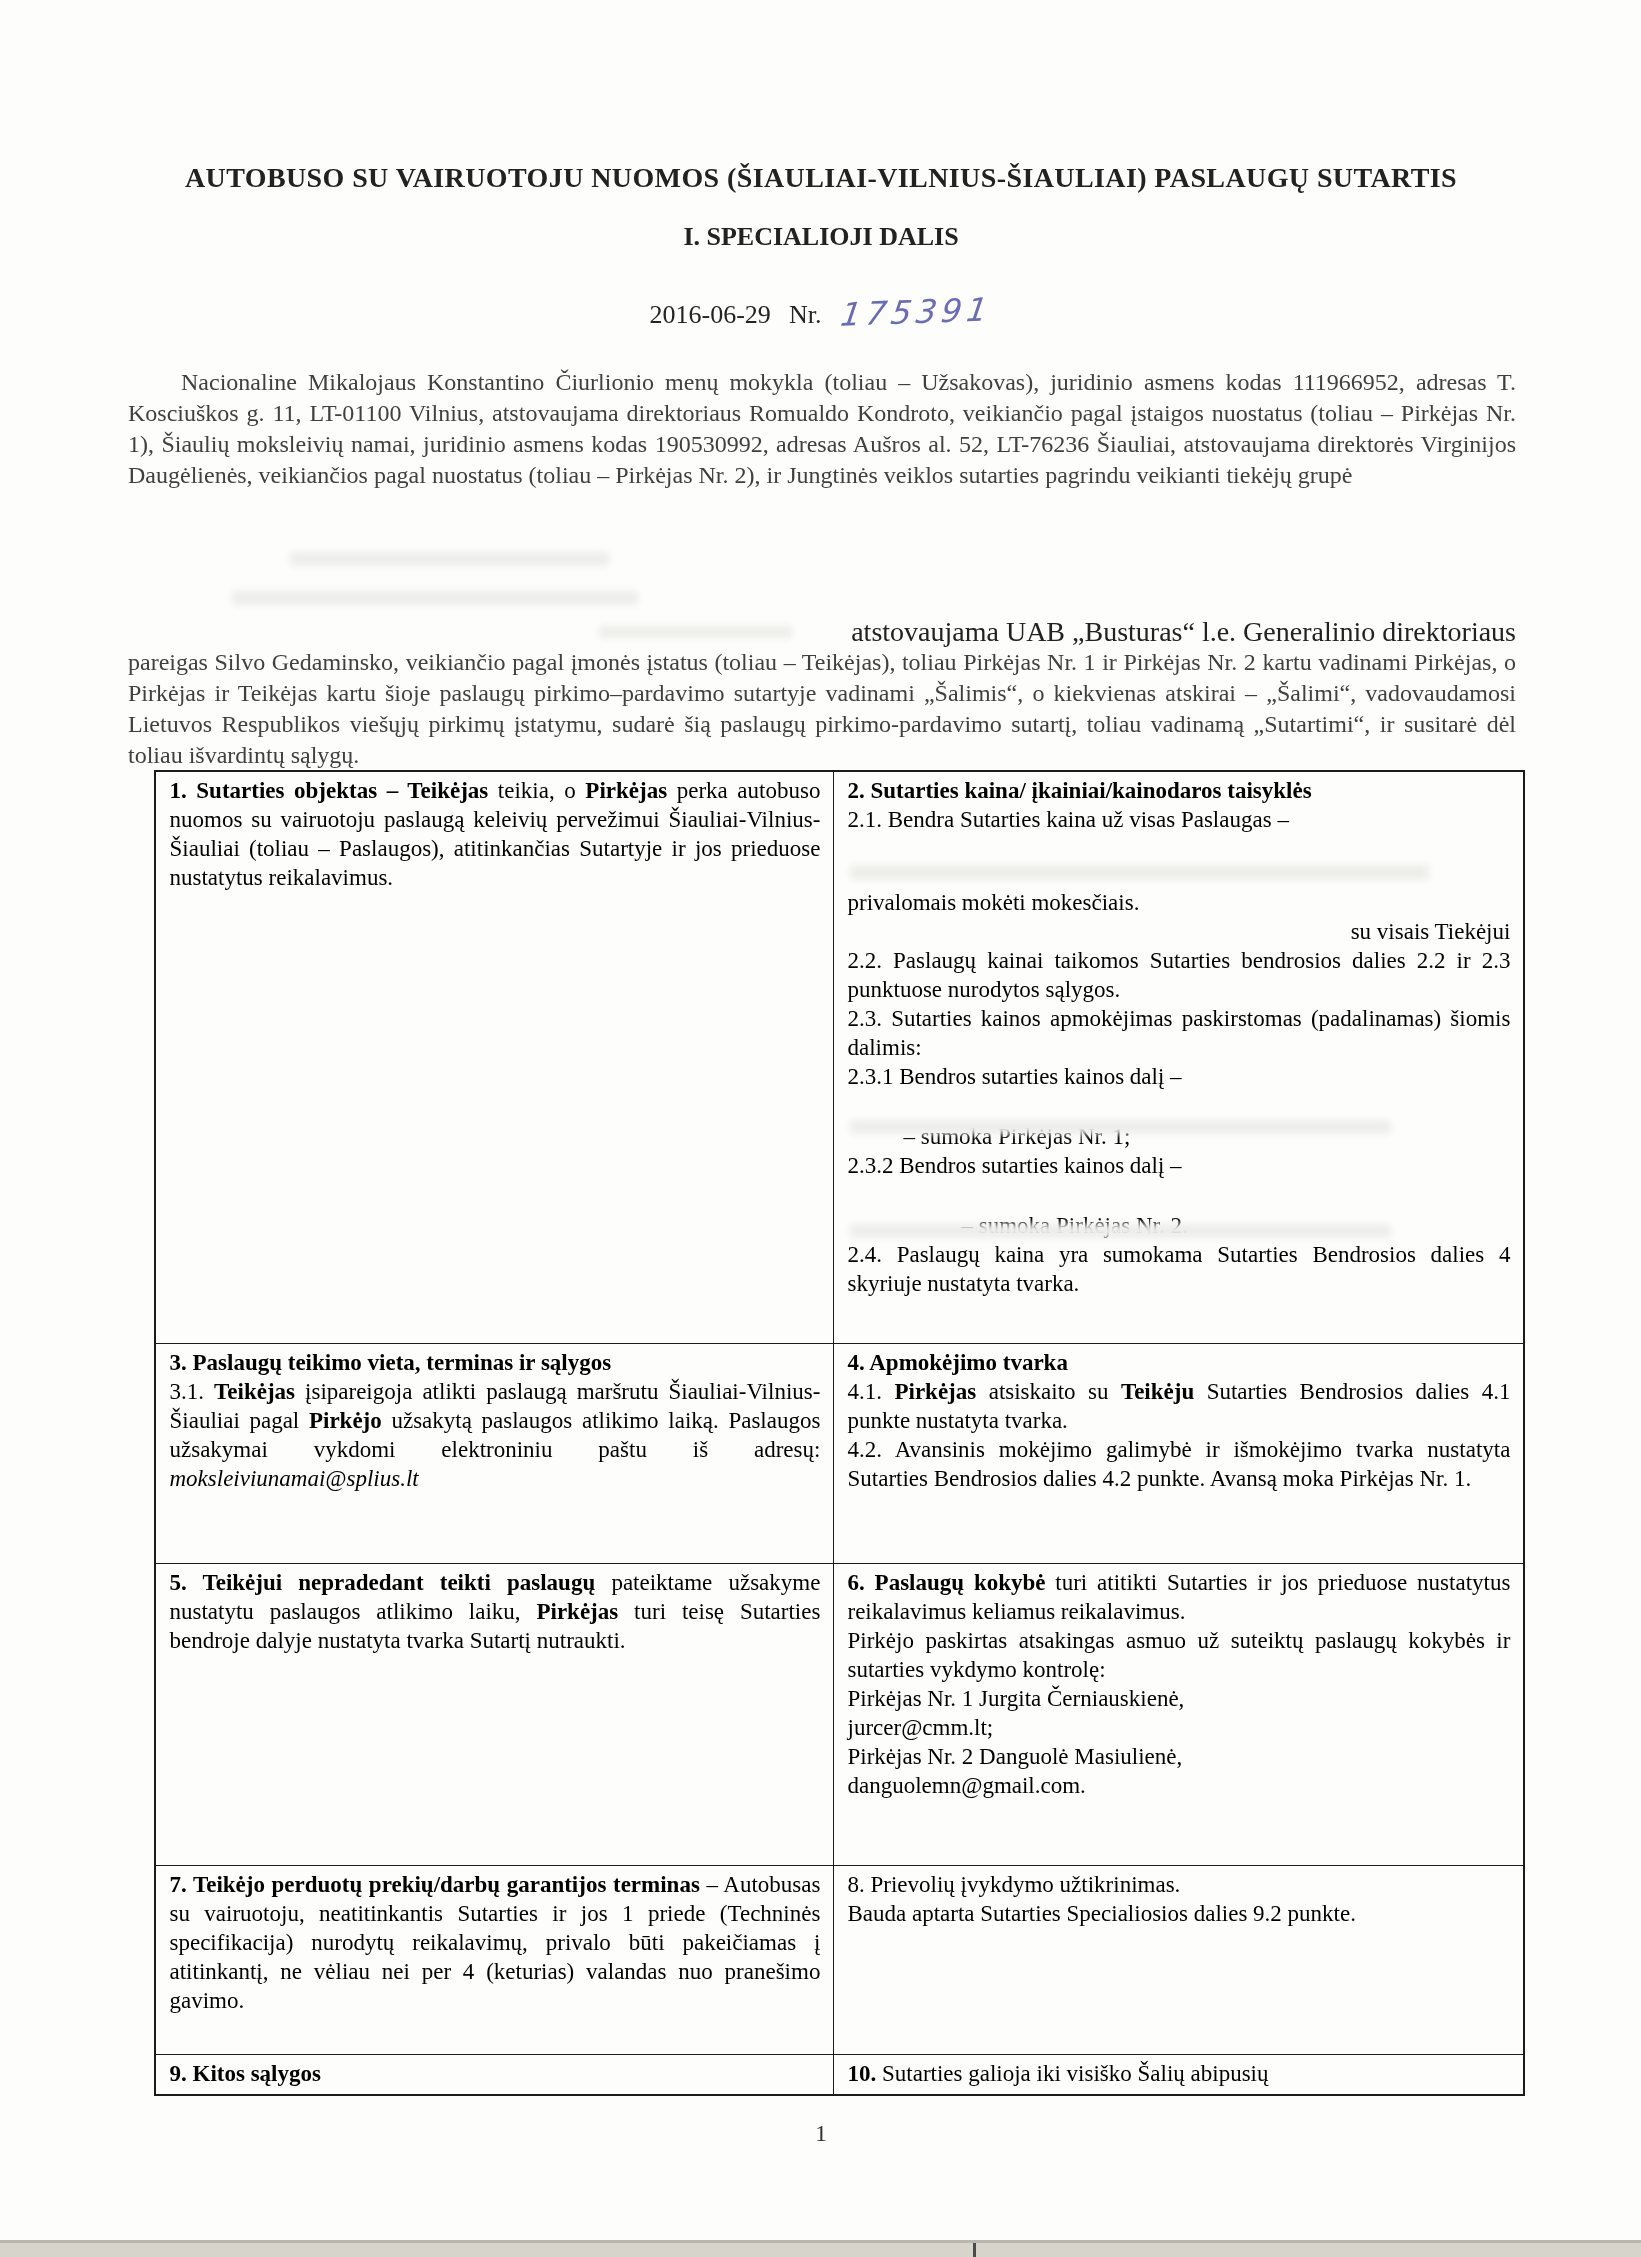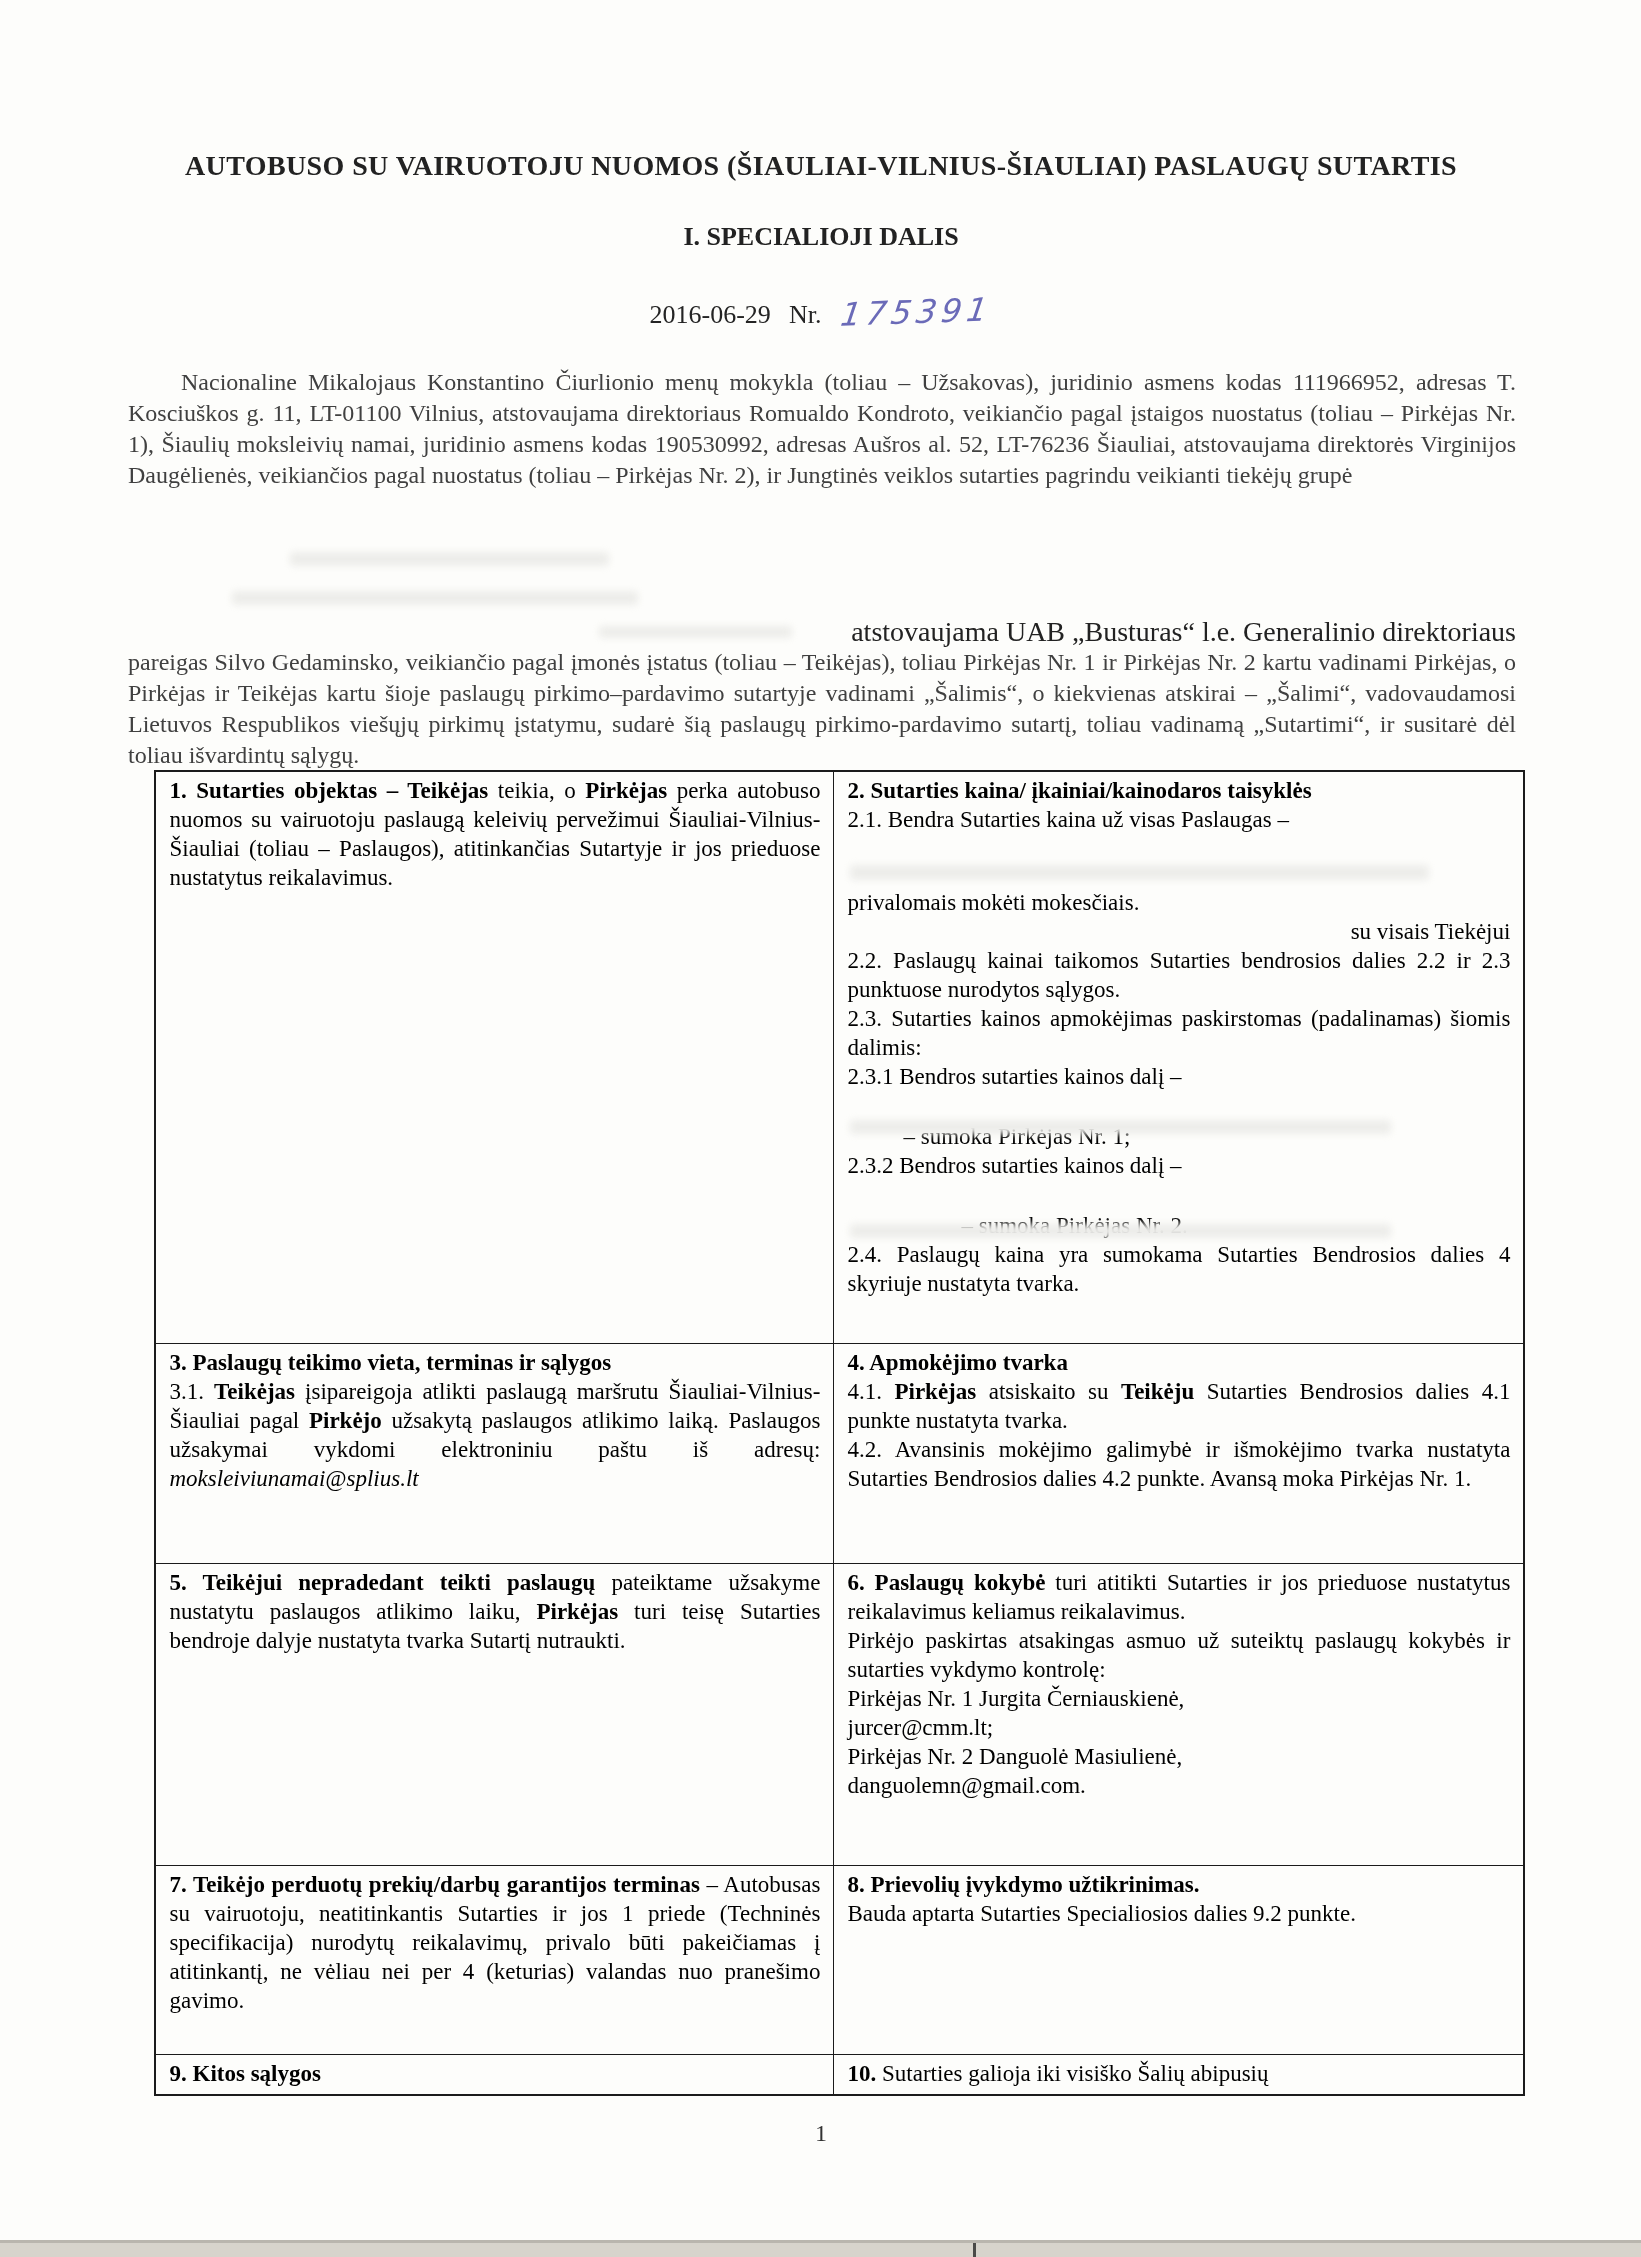--- a/index.html
+++ b/index.html
@@ -6,21 +6,21 @@
   .page {
     position:relative;
     width:1641px; height:2257px;
     margin:0 auto;
     background:#fdfdfb;
     font-family:"Liberation Serif","DejaVu Serif",serif;
     color:#1d1d1d;
     overflow:hidden;
   }
   .doc-title {
-    position:absolute; top:150px; left:68px; width:1506px;
+    position:absolute; top:162px; left:68px; width:1506px;
     text-align:center; font-weight:bold; font-size:28px; letter-spacing:0.4px;
     color:#222;
   }
   .doc-subtitle {
     position:absolute; top:222px; left:68px; width:1506px;
     text-align:center; font-weight:bold; font-size:26px; color:#222;
   }
   .date-line {
     position:absolute; top:293px; left:68px; width:1506px;
     text-align:center; font-size:26px; color:#242424;
@@ -149,21 +149,21 @@
         <div class="tblock"><span>Pirkėjas Nr. 1 Jurgita Černiauskienė,</span></div>
         <div class="tblock"><span>jurcer@cmm.lt;</span></div>
         <div class="tblock"><span>Pirkėjas Nr. 2 Danguolė Masiulienė,</span></div>
         <div class="tblock"><span>danguolemn@gmail.com.</span></div>
       </div>
 
     <div class="cell col-l">
         <div class="tblock"><span style="font-weight: bold;">7. Teikėjo perduotų prekių/darbų garantijos terminas </span><span>– Autobusas su vairuotoju, neatitinkantis Sutarties ir jos 1 priede (Techninės specifikacija) nurodytų reikalavimų, privalo būti pakeičiamas į atitinkantį, ne vėliau nei per 4 (keturias) valandas nuo pranešimo gavimo.</span></div>
       </div>
     <div class="cell col-r">
-        <div class="tblock"><span style="font-weight: bold;">8. Prievolių įvykdymo užtikrinimas.</span></div>
+        <div class="tblock"><span style="font-weight: normal;">8. Prievolių įvykdymo užtikrinimas.</span></div>
         <div class="tblock"><span>Bauda aptarta Sutarties Specialiosios dalies 9.2 punkte.</span></div>
       </div>
 
     <div class="cell col-l row-last">
         <div class="tblock"><span style="font-weight: bold;">9. Kitos sąlygos</span></div>
         <div class="tblock" style="height: 174px;"></div>
       </div>
     <div class="cell col-r row-last">
         <div class="tblock"><span style="font-weight: bold;">10. </span><span>Sutarties galioja iki visiško Šalių abipusių</span></div>
         <div class="tblock" style="height: 174px;"></div>

